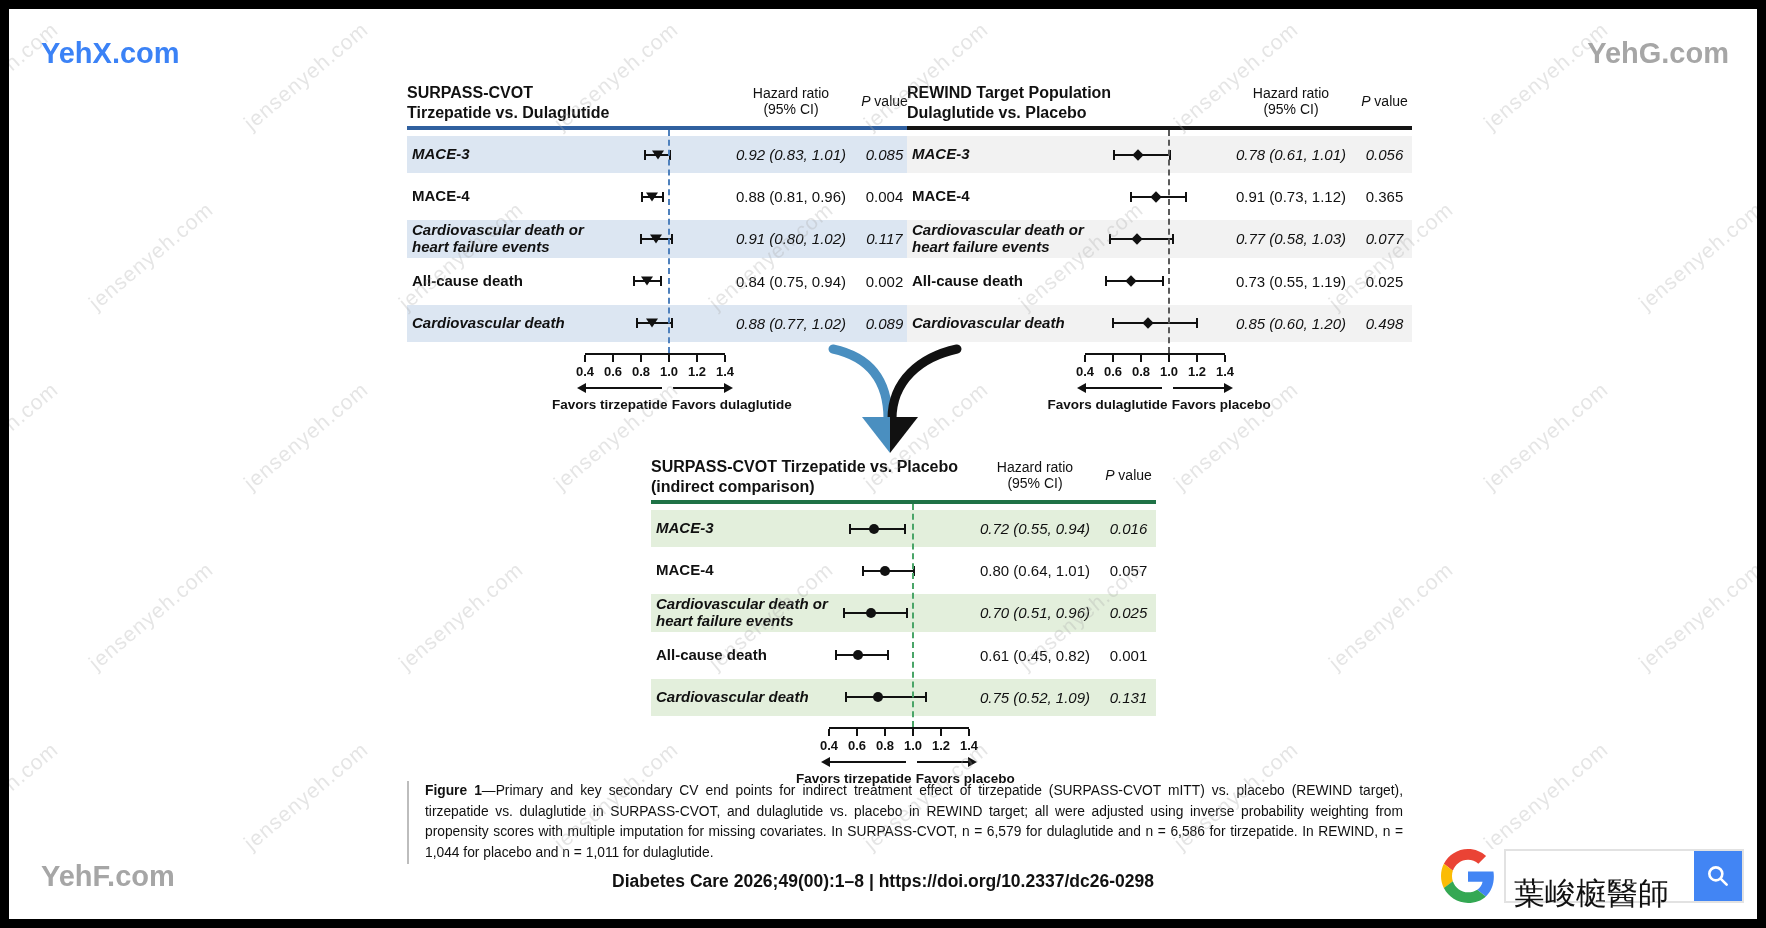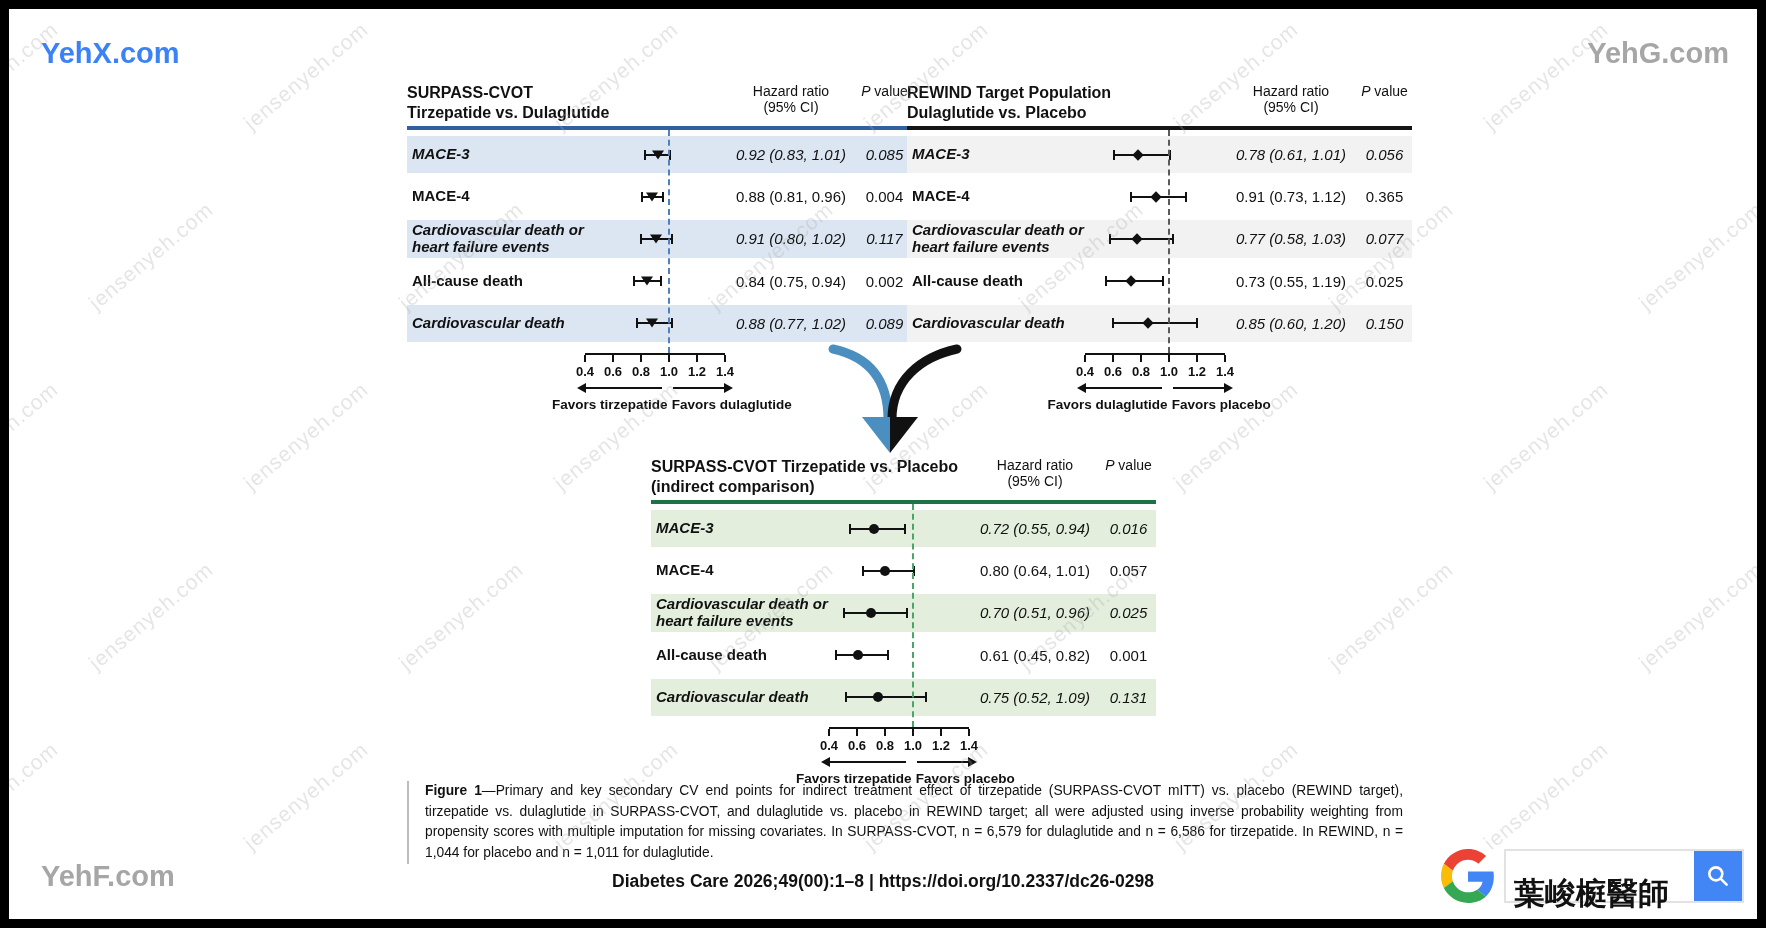--- a/index.html
+++ b/index.html
@@ -17,21 +17,21 @@
   .c-tl{left:32px;top:28px;}
   .c-tr{right:28px;top:28px;}
   .c-bl{left:32px;bottom:26px;}
 
   
   .panel{position:absolute;width:505px;z-index:10;
          --rule:#333;--rowbg:#eee;--dash:#666;}
   .panel-a{left:398px;top:74px;}
   .panel-b{left:898px;top:74px;}
   .panel-c{left:642px;top:448px;}
-  .phead{display:flex;align-items:flex-start;}
+  .phead{display:flex;align-items:center;}
   .ptitle{width:318px;font-weight:bold;font-size:16px;line-height:1.22;}
   .hcol{font-size:14px;line-height:1.15;text-align:center;padding-bottom:3px;}
   .hr-h{width:132px;}
   .p-h{width:55px;white-space:nowrap;}
   .rule{height:4px;background:var(--rule);margin-top:4px;}
   .rows{position:relative;padding-top:6px;display:flex;flex-direction:column;gap:5px;}
   .row{display:flex;align-items:center;min-height:33px;padding:2px 0;}
   .row.shaded{background:var(--rowbg);font-style:italic;}
   .cell-label{width:178px;font-weight:bold;font-size:15px;line-height:1.12;padding-left:5px;box-sizing:border-box;}
   .cell-plot{width:140px;position:relative;align-self:stretch;}
@@ -69,21 +69,21 @@
   .caption{position:absolute;left:398px;top:772px;width:978px;border-left:2px solid #bdbdbd;
            padding-left:16px;font-size:13.8px;line-height:1.5;text-align:justify;z-index:10;}
   .citation{position:absolute;left:0;right:0;top:862px;text-align:center;
             font-weight:bold;font-size:17.5px;z-index:10;}
 
   
   .gsearch{position:absolute;left:1432px;top:840px;display:flex;align-items:center;gap:9px;z-index:45;background:#fff;}
   .g-logo svg{display:block;}
   .sbox{width:240px;height:54px;border:2px solid #e2e2e2;display:flex;align-items:center;
         box-sizing:border-box;background:#fff;}
-  .sq{flex:1;font-weight:bold;font-size:31px;padding-left:8px;white-space:nowrap;overflow:hidden;margin-top:36px;}
+  .sq{flex:1;font-weight:normal;font-size:31px;padding-left:8px;white-space:nowrap;overflow:hidden;margin-top:36px;}
   .sbtn{width:48px;height:50px;border:none;background:#4285f4;display:flex;align-items:center;
         justify-content:center;cursor:pointer;padding:0;}
 </style>
 </head>
 <body>
 
 <div class="frame">
 
   <div id="wm-layer">
       <span class="wm" style="left: -90px; top: 55px;">jensenyeh.com</span>
@@ -275,21 +275,21 @@
         </div>
         <div class="row shaded">
           <div class="cell-label">Cardiovascular death</div>
           <div class="cell-plot">
             <i class="ci-line" style="left: 20%; width: 60%;"></i>
             <i class="ci-cap" style="left: 20%;"></i>
             <i class="ci-cap" style="left: 80%;"></i>
             <i class="mk mk-dia" style="left: 45%;"></i>
           </div>
           <div class="cell-hr">0.85 (0.60, 1.20)</div>
-          <div class="cell-p">0.150</div>
+          <div class="cell-p">0.498</div>
         </div>
         <div class="dash"></div>
       </div>
     <div class="axis">
       <div class="ax-scale">
           <i class="ax-tick" style="left: 0%;"></i>
           <span class="ax-lab" style="left: 0%;">0.4</span>
           <i class="ax-tick" style="left: 20%;"></i>
           <span class="ax-lab" style="left: 20%;">0.6</span>
           <i class="ax-tick" style="left: 40%;"></i>

